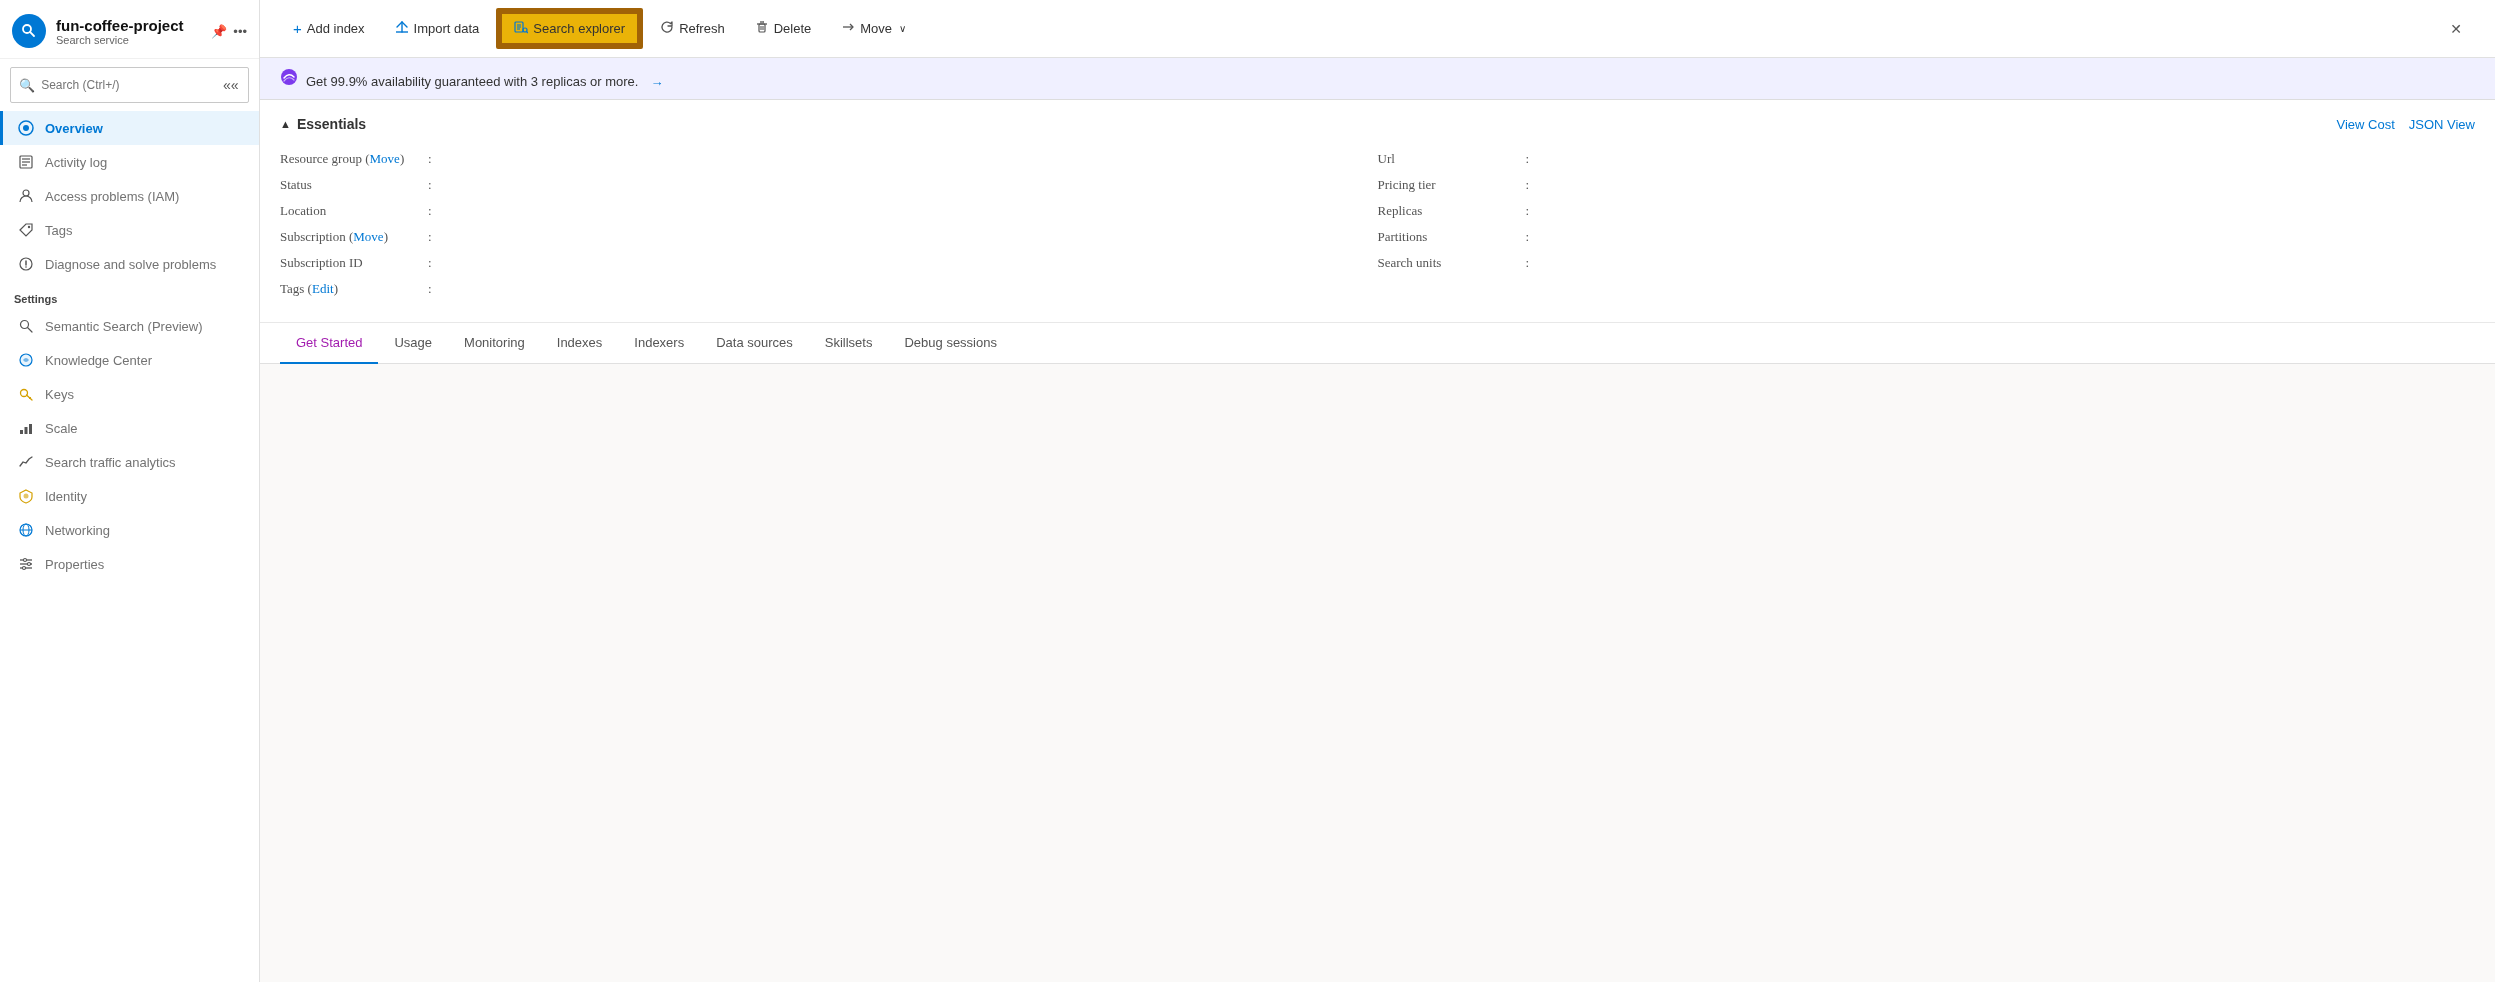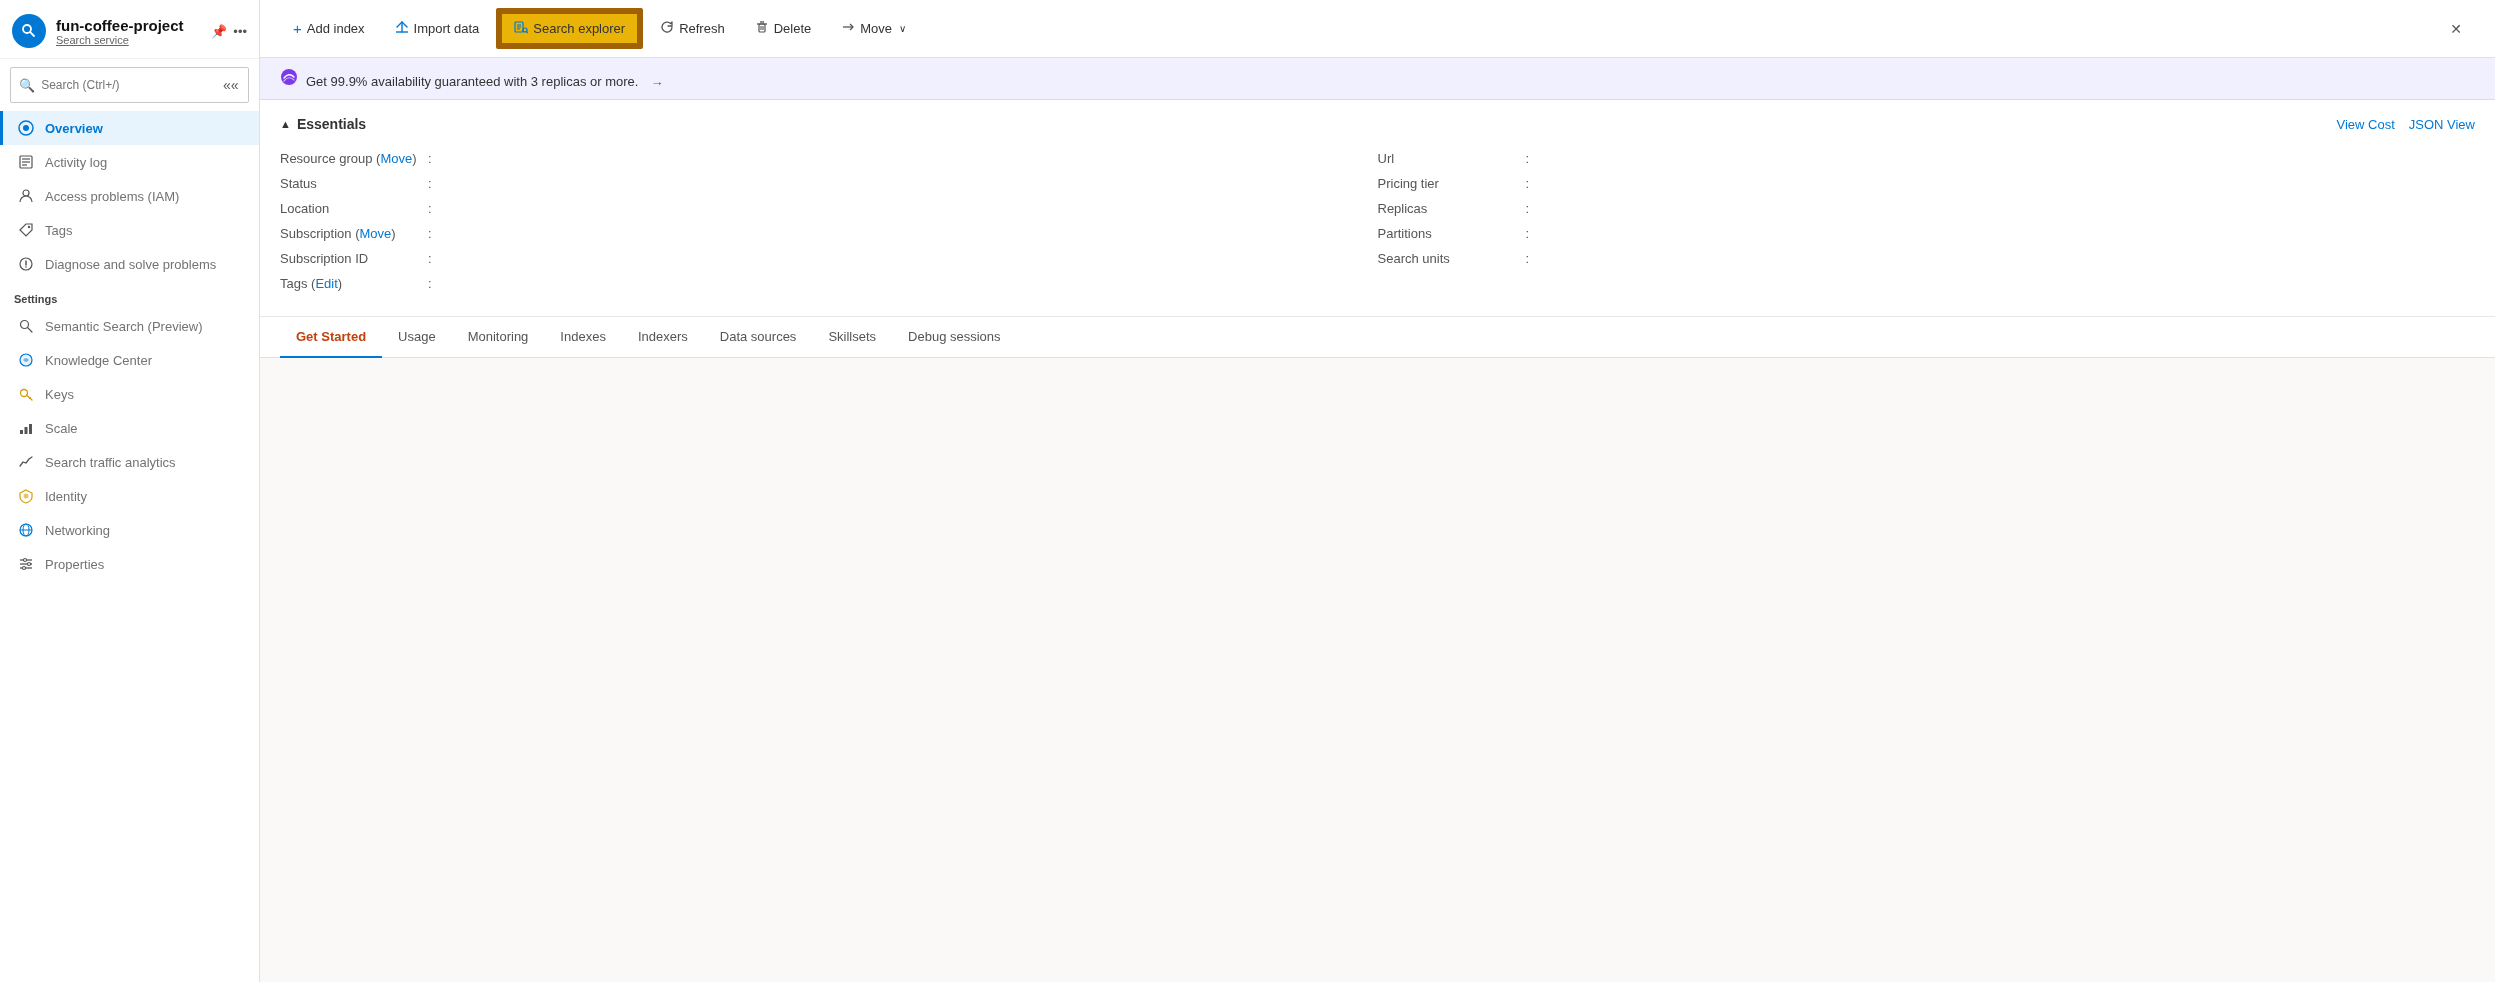--- a/index.html
+++ b/index.html
@@ -27,21 +27,21 @@
       width: 34px; height: 34px;
       background: #0078d4;
       border-radius: 50%;
       display: flex; align-items: center; justify-content: center;
       color: #fff;
       font-size: 16px;
       flex-shrink: 0;
     }
     .sidebar-title-block { display: flex; flex-direction: column; }
     .sidebar-app-name { font-size: 15px; font-weight: 600; color: #111; }
-    .sidebar-subtitle { font-size: 11px; color: #666; text-decoration: underline; }
+    .sidebar-subtitle { font-size: 11px; color: #666; }
     .sidebar-pin-area { margin-left: auto; display: flex; gap: 6px; align-items: center; color: #555; }
 
     .sidebar-search {
       margin: 8px 10px;
       display: flex;
       align-items: center;
       border: 1px solid #c8c8c8;
       border-radius: 2px;
       padding: 5px 8px;
       gap: 6px;
@@ -121,21 +121,21 @@
     
     .essentials-section { background: #fff; border-bottom: 1px solid #e8e8e8; padding: 16px 20px 20px 20px; }
     .essentials-header {
       display: flex; align-items: center; justify-content: space-between;
       margin-bottom: 14px;
     }
     .essentials-title { display: flex; align-items: center; gap: 6px; font-size: 14px; font-weight: 600; cursor: pointer; }
     .essentials-actions { display: flex; gap: 14px; }
     .essentials-link { color: #0078d4; font-size: 13px; cursor: pointer; text-decoration: none; text-align: center; }
 
-    .essentials-grid { display: grid; grid-template-columns: 1fr 1fr; gap: 0; }
+    .essentials-grid { display: grid; grid-template-columns: 1fr 1fr; gap: 0; font-family: Liberation Serif, serif; }
     .essentials-col { display: flex; flex-direction: column; gap: 0; }
     .essentials-row { display: flex; align-items: baseline; padding: 5px 0; font-size: 13px; }
     .essentials-label { color: #555; min-width: 140px; }
     .essentials-colon { color: #555; margin: 0 8px; }
     .essentials-value { color: #333; }
     .essentials-link-inline { color: #0078d4; cursor: pointer; }
 
     
     .tabs-bar {
       background: #fff;
@@ -144,21 +144,21 @@
       padding: 0 20px;
     }
     .tab {
       padding: 12px 16px;
       font-size: 13px;
       cursor: pointer;
       color: #555;
       border-bottom: 2px solid transparent;
       margin-bottom: -1px;
     }
-    .tab.active { color: #c2410c; border-bottom: 2px solid #0078d4; font-weight: 700; }
+    .tab.active { color: #a21caf; border-bottom: 2px solid #0078d4; font-weight: 400; }
 
     
     .get-started-content {
       padding: 40px 20px;
       display: flex;
       flex-direction: column;
       align-items: center;
       text-align: center;
     }
     .get-started-title { font-size: 22px; font-weight: 600; color: #111; margin-bottom: 12px; }

